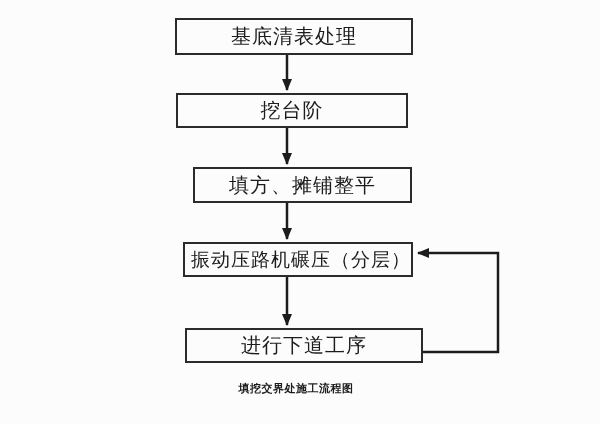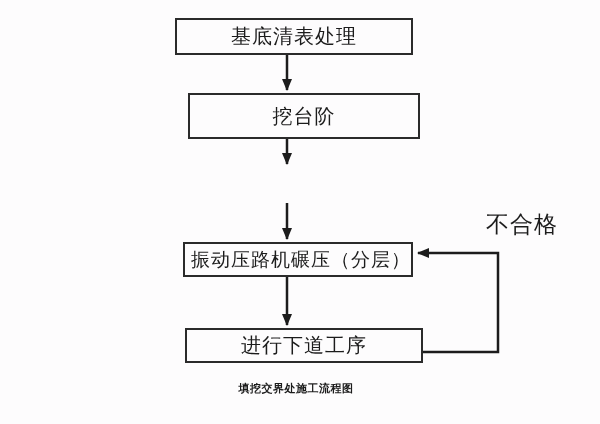--- a/index.html
+++ b/index.html
@@ -29,21 +29,21 @@
     background: #fdfcfd;
     display: flex;
     align-items: center;
     justify-content: center;
     font-size: 20px;
     color: #1c1c1c;
     letter-spacing: 1px;
     white-space: nowrap;
   }
   #node-1 { left: 175px; top: 18px;  width: 238px; height: 37px; }
-  #node-2 { left: 188px; top: 93px;  width: 232px; height: 46px; }
+  #node-2 { left: 176px; top: 93px;  width: 232px; height: 35px; }
   #node-3 { left: 193px; top: 167px; width: 219px; height: 36px; }
   #node-4 { left: 183px; top: 242px; width: 230px; height: 35px; font-size: 19px; justify-content: flex-end; }
   #node-5 { left: 185px; top: 328px; width: 238px; height: 35px; }
   #feedback-label {
     position: absolute;
     left: 486px;
     top: 209px;
     font-size: 23px;
     color: #1c1c1c;
     letter-spacing: 1px;
@@ -85,26 +85,28 @@
   </svg>
 
   <div class="flow-node" id="node-1">
     <span>基底清表处理</span>
   </div>
 
   <div class="flow-node" id="node-2">
     <span>挖台阶</span>
   </div>
 
+  <div class="flow-node" id="node-3">
+    <span>填方、摊铺整平</span>
+  </div>
 
   <div class="flow-node" id="node-4">
     <span>振动压路机碾压（分层）</span>
   </div>
 
   <div class="flow-node" id="node-5">
     <span>进行下道工序</span>
   </div>
 
-  <div id="feedback-label">不合格</div>
 
   <div id="caption">填挖交界处施工流程图</div>
 
 </div>
 
 </body></html>

